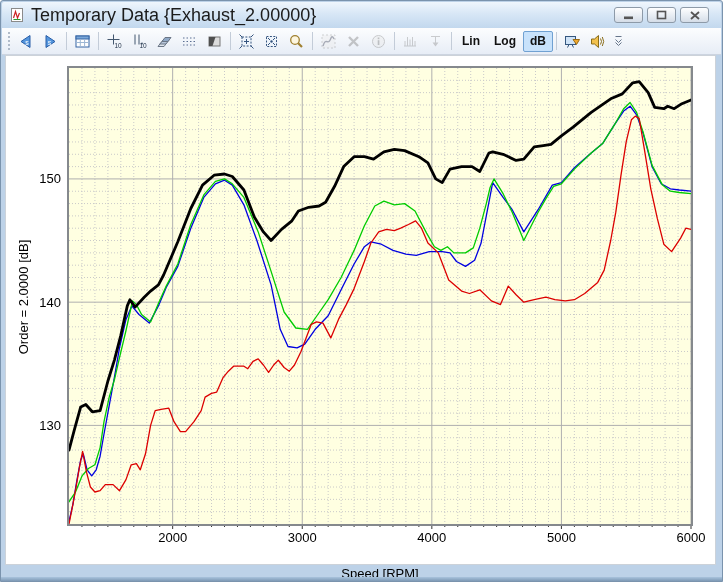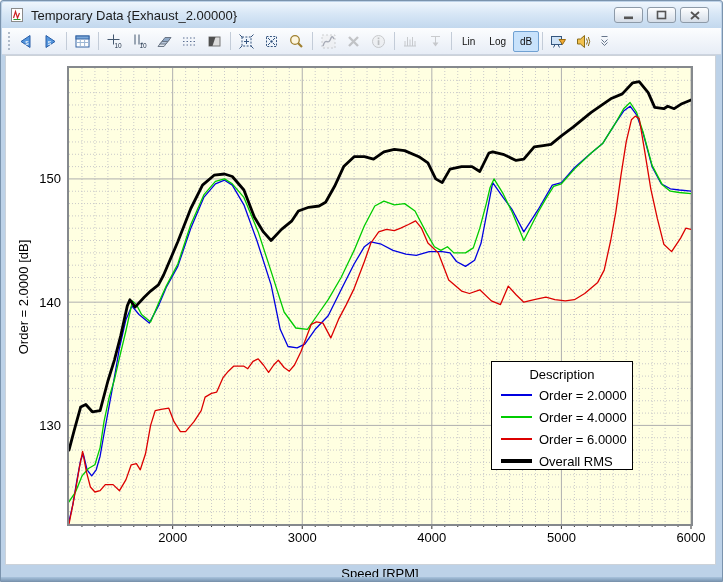--- a/index.html
+++ b/index.html
@@ -1,28 +1,28 @@
 <!DOCTYPE html>
 <html><head>
 <meta charset="utf-8">
 <style>
   html,body{margin:0;padding:0;}
   body{width:723px;height:582px;overflow:hidden;font-family:"Liberation Sans",sans-serif;background:#fff;}
   .window{position:absolute;inset:0;border:1px solid #7a93ad;background:#bdd2e8;border-radius:3px 3px 0 0;box-sizing:border-box;}
   .window::after{content:"";position:absolute;left:0;right:0;bottom:0;height:4px;background:linear-gradient(#a9c3dd,#7e99b5);}
   .titlebar{position:absolute;left:1px;right:1px;top:1px;height:26px;background:linear-gradient(#eff6fd,#d8e7f6 45%,#c2d8ee);border-radius:2px 2px 0 0;display:flex;align-items:center;padding-left:7px;box-sizing:border-box;}
-  .title-text{font-size:13px;color:#1b1b1b;margin-left:6px;white-space:nowrap;}
+  .title-text{font-size:18px;color:#1b1b1b;margin-left:6px;white-space:nowrap;}
   .winbtns{position:absolute;right:12px;top:5px;display:flex;gap:4px;}
   .winbtn{width:29px;height:16px;border:1px solid #8d9aa8;border-radius:3px;background:linear-gradient(#fefefe,#e9eef4 50%,#d5dde7);display:flex;align-items:center;justify-content:center;box-sizing:border-box;}
   .toolbar{position:absolute;left:1px;right:1px;top:27px;height:27px;background:linear-gradient(#fcfdfe,#e7edf6);border-bottom:1px solid #ccd4e0;display:flex;align-items:center;padding-left:3px;box-sizing:border-box;}
   .tbtn{width:23px;height:22px;display:flex;align-items:center;justify-content:center;border:1px solid transparent;border-radius:2px;flex:0 0 auto;}
   .tbtn.disabled{opacity:.42;filter:grayscale(.85);}
   .tsep{width:1px;height:18px;background:#c3ccd8;margin:0 3px;flex:0 0 auto;}
   .tgrip{width:8px;height:22px;display:flex;align-items:center;justify-content:center;flex:0 0 auto;cursor:move;}
-  .ttext{font-size:10px;line-height:15px;padding:2px 6px;border:1px solid transparent;border-radius:2px;color:#111;flex:0 0 auto;}
+  .ttext{font-size:12px;line-height:15px;padding:2px 6px;border:1px solid transparent;border-radius:2px;color:#111;flex:0 0 auto;font-weight:bold;}
   .ttext.active{background:#c8e2fb;border-color:#70a1d2;}
   .toverflow{width:12px;height:22px;display:flex;align-items:center;justify-content:center;flex:0 0 auto;margin-left:2px;}
   .content{position:absolute;left:4px;right:6px;top:54px;bottom:16px;background:#fff;border:1px solid #ccd2d9;box-sizing:border-box;}
   #chart{position:absolute;left:0;top:0;pointer-events:none;}
   #plot-hotspot{position:absolute;left:68px;top:67px;width:622px;height:456px;cursor:crosshair;}
   .ylabel{position:absolute;left:22px;top:296px;transform:translate(-50%,-50%) rotate(-90deg);font-size:13px;color:#000;white-space:nowrap;}
   .xlabel{position:absolute;left:379px;top:572px;transform:translate(-50%,-50%);font-size:13px;color:#000;white-space:nowrap;}
   .legend{position:absolute;left:490px;top:360px;width:142px;height:109px;background:#fff;border:1px solid #000;box-sizing:border-box;padding-top:3px;}
   .legend-title{text-align:center;font-size:13px;color:#000;height:19px;line-height:19px;}
   .legend-row{display:flex;align-items:center;height:22px;padding-left:9px;}
@@ -398,34 +398,13 @@
       <text x="690" y="541" text-anchor="middle" font-size="13" font-family="Liberation Sans, sans-serif" fill="#000">6000</text>
       <text x="60" y="428.9054054054054" text-anchor="end" font-size="13" font-family="Liberation Sans, sans-serif" fill="#000">130</text>
       <text x="60" y="305.6621621621622" text-anchor="end" font-size="13" font-family="Liberation Sans, sans-serif" fill="#000">140</text>
       <text x="60" y="182.4189189189189" text-anchor="end" font-size="13" font-family="Liberation Sans, sans-serif" fill="#000">150</text>
     </svg>
   <div id="plot-hotspot"></div>
 
   <div class="ylabel">Order = 2.0000 [dB]</div>
   <div class="xlabel">Speed [RPM]</div>
 
-  <div class="legend">
-    <div class="legend-title">Description</div>
-    <div id="legend-entries">
-        <div class="legend-row">
-          <div class="legend-swatch" style="height: 2px; background: rgb(0, 0, 224);"></div>
-          <span class="legend-label">Order = 2.0000</span>
-        </div>
-        <div class="legend-row">
-          <div class="legend-swatch" style="height: 2px; background: rgb(0, 204, 0);"></div>
-          <span class="legend-label">Order = 4.0000</span>
-        </div>
-        <div class="legend-row">
-          <div class="legend-swatch" style="height: 2px; background: rgb(220, 0, 0);"></div>
-          <span class="legend-label">Order = 6.0000</span>
-        </div>
-        <div class="legend-row">
-          <div class="legend-swatch" style="height: 3.5px; background: rgb(0, 0, 0);"></div>
-          <span class="legend-label">Overall RMS</span>
-        </div>
-      </div>
-  </div>
 </div>
 
 </body></html>

